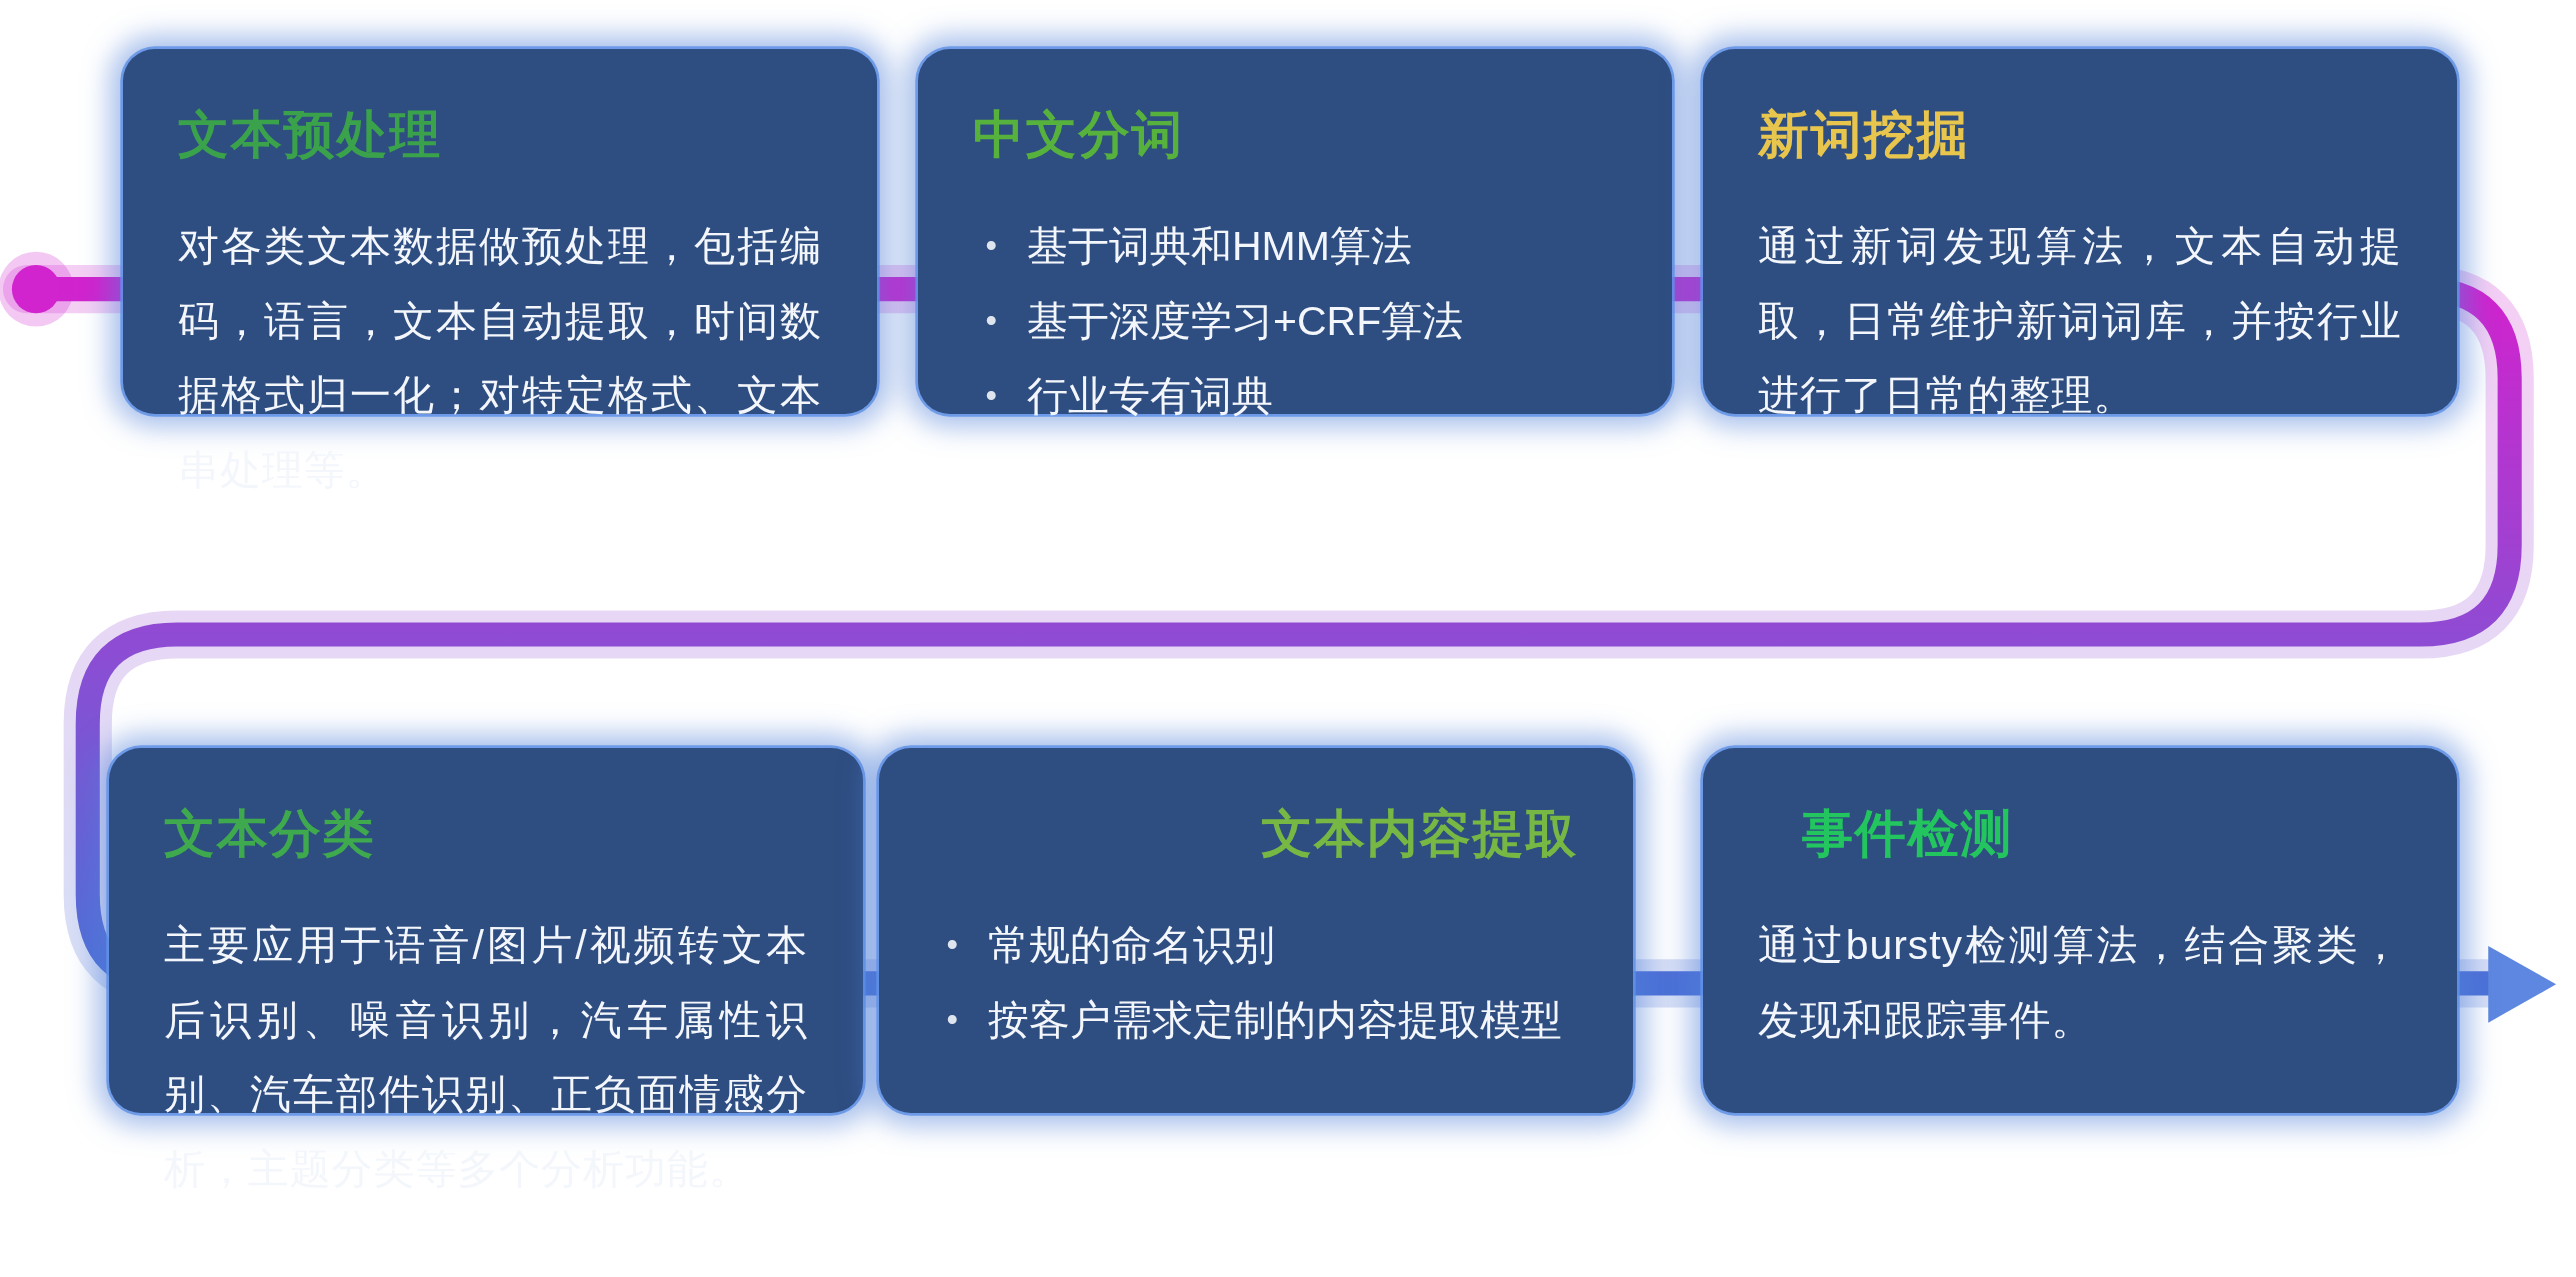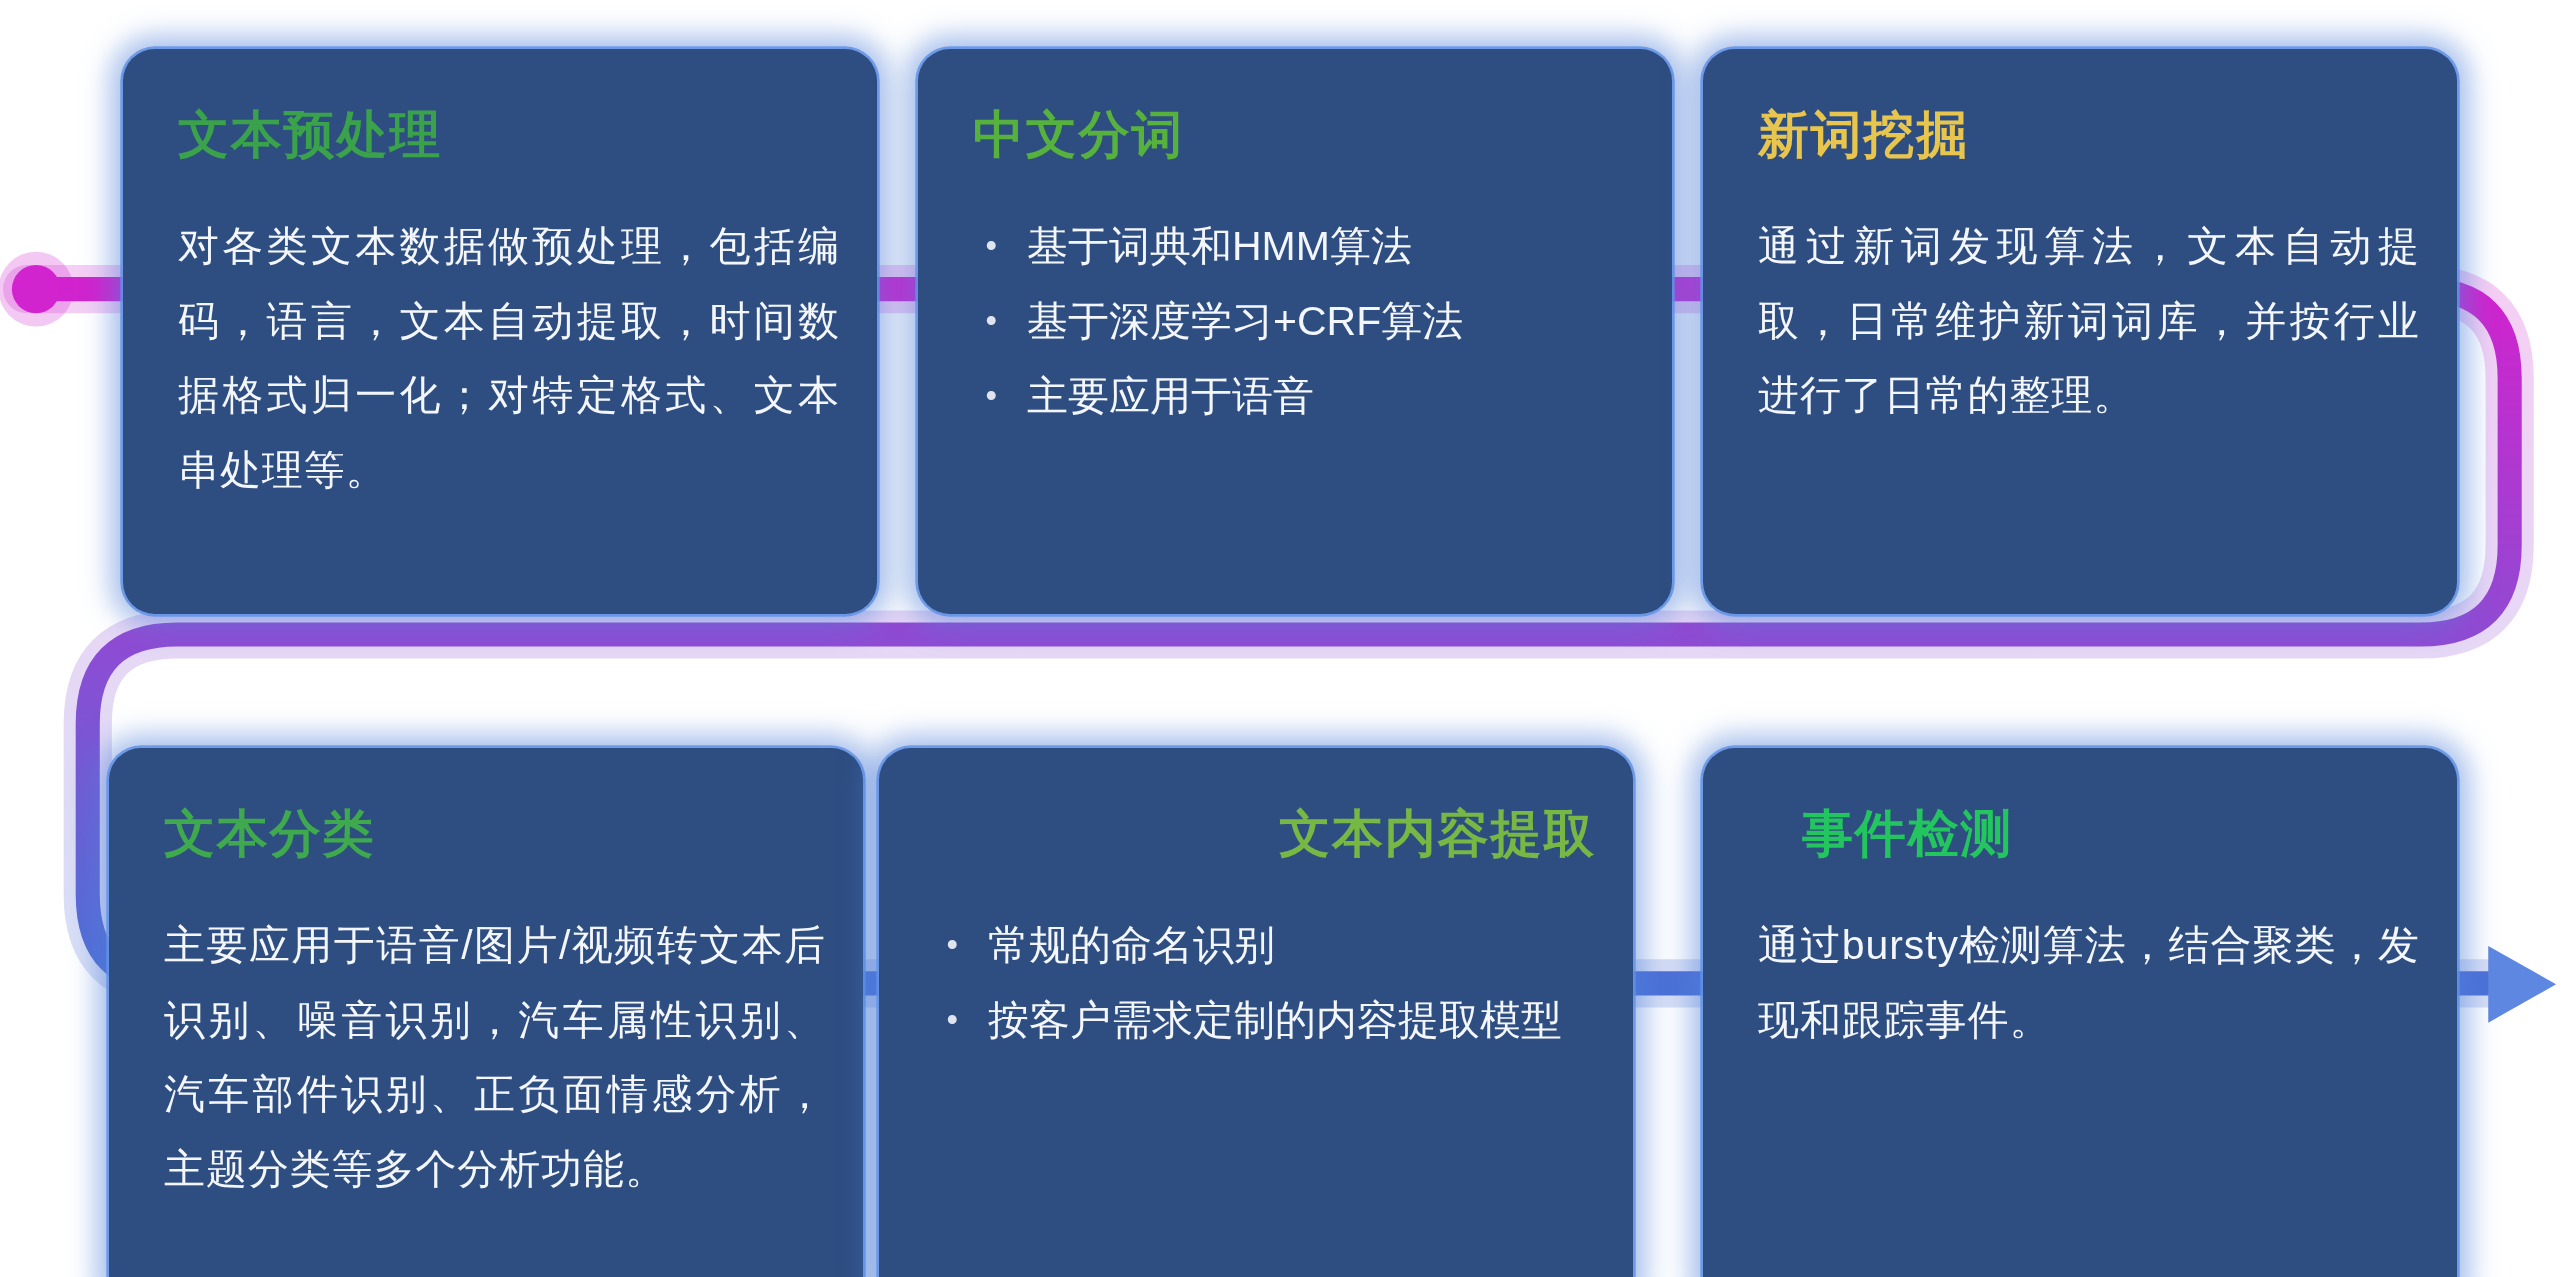--- a/index.html
+++ b/index.html
@@ -14,23 +14,23 @@
   svg.flow {
     position: absolute;
     left: 0; top: 0;
     width: 2576px; height: 1277px;
     z-index: 1;
   }
   .cards { position: absolute; inset: 0; z-index: 2; }
   .card {
     position: absolute;
     width: 754px;
-    height: 565px;
+    height: 365px;
     box-sizing: border-box;
-    padding: 52px 37px 0 55px;
+    padding: 52px 55px 0 55px;
     background: #2e4d80;
     border-radius: 32px;
     box-shadow: 0 0 0 2.7px rgba(96,146,230,0.85), 0 0 27px 12.5px rgba(80,128,218,0.5);
   }
   .card-title {
     margin: 0 0 39px 0;
     font-size: 51px;
     font-weight: bold;
     letter-spacing: 1.8px;
   }
@@ -106,21 +106,21 @@
         <li class="bullet">
           <span class="dot">•</span>
           <span class="bullet-text">基于词典和HMM算法</span>
         </li>
         <li class="bullet">
           <span class="dot">•</span>
           <span class="bullet-text">基于深度学习+CRF算法</span>
         </li>
         <li class="bullet">
           <span class="dot">•</span>
-          <span class="bullet-text">主要应用于语音</span>
+          <span class="bullet-text">行业专有词典</span>
         </li>
       </ul>
     </div>
 
     <div class="card pos-r1c3">
       <h2 class="card-title" style="color: rgb(232, 198, 78);">新词挖掘</h2>
       <p class="card-body">通过新词发现算法，文本自动提取，日常维护新词词库，并按行业进行了日常的整理。</p>
     </div>
 
     <div class="card pos-r2c1">

